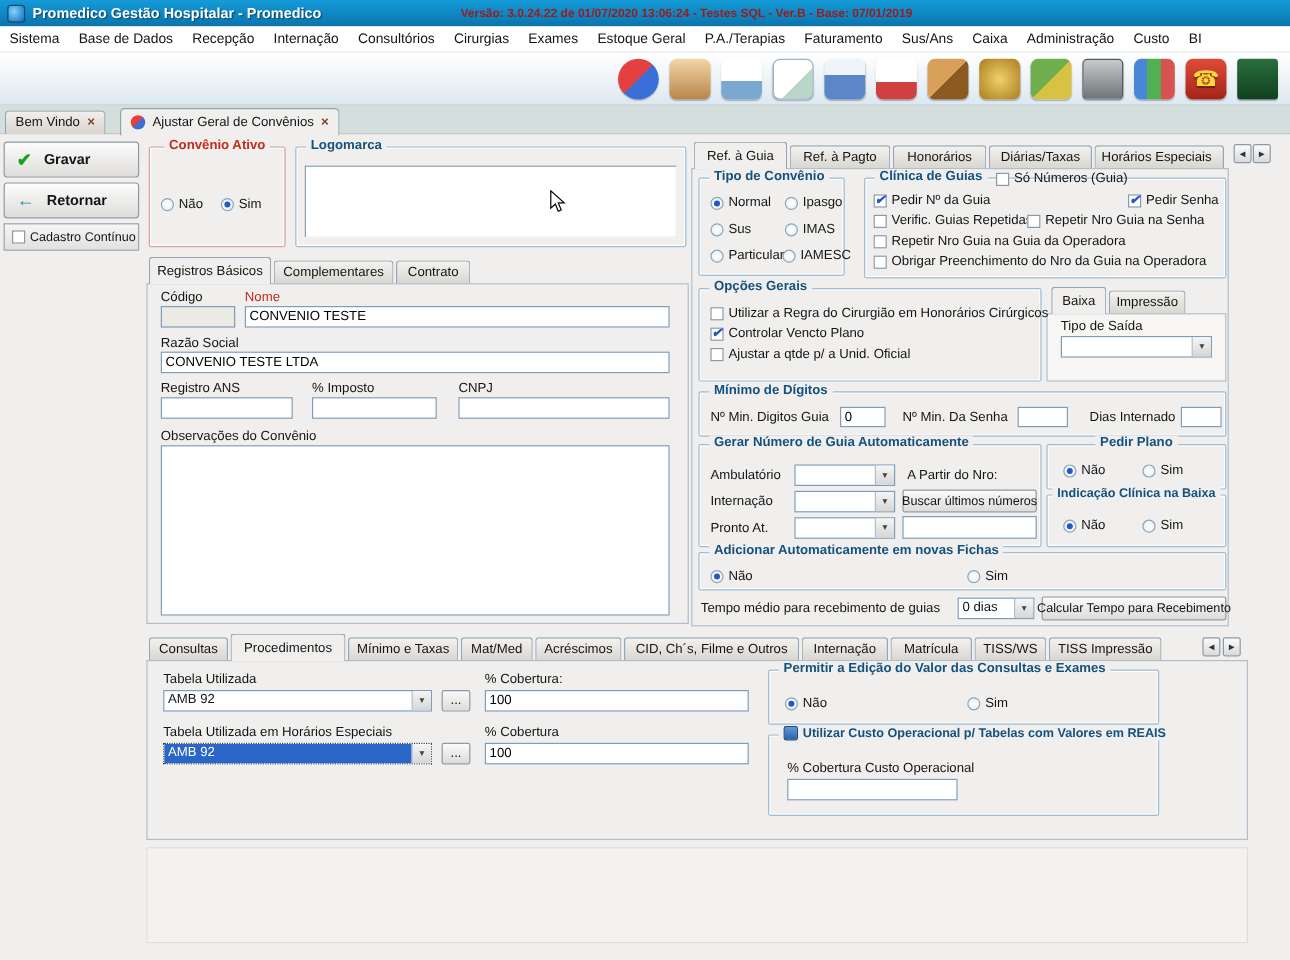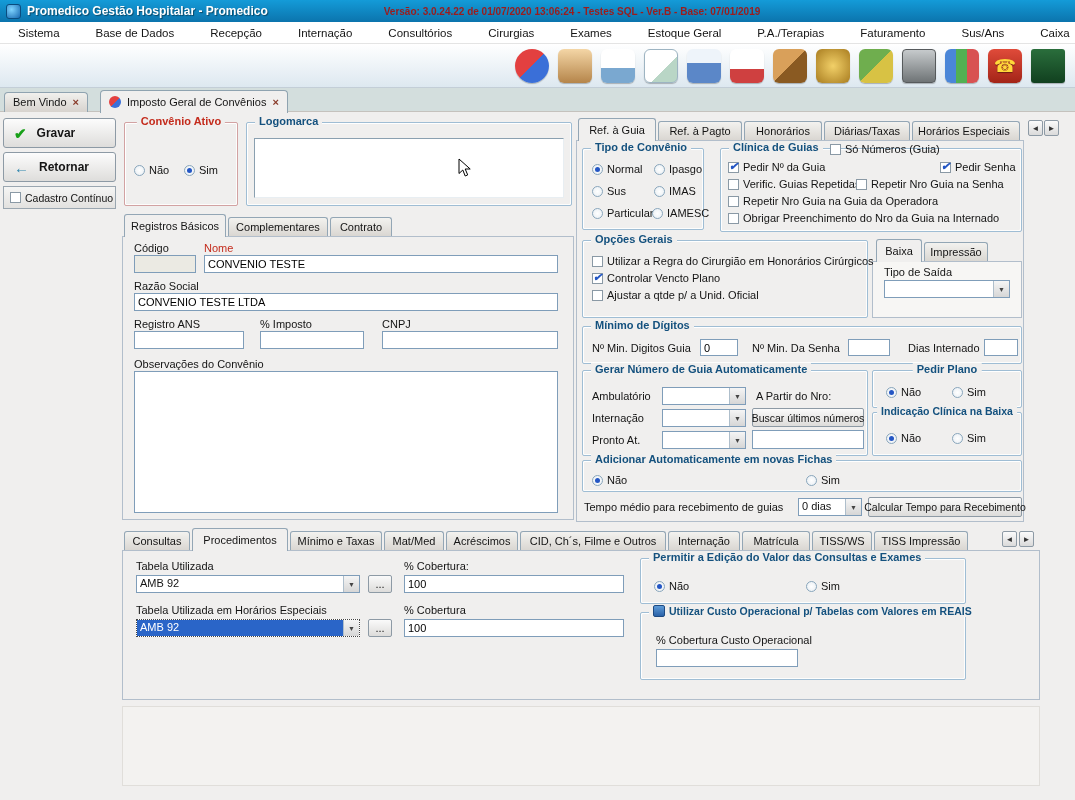--- a/index.html
+++ b/index.html
@@ -9,21 +9,21 @@
 
   
   #titlebar{position:absolute;left:0;top:0;width:1075px;height:22px;
     background:linear-gradient(#149bd8,#0b74ad);display:flex;align-items:center;padding:0 6px;gap:6px}
   #titlebar .ttl{color:#fff;font-size:12px;font-weight:bold;text-shadow:1px 1px 1px rgba(0,0,0,.45);white-space:nowrap}
   #titlebar .ver{color:#9b1c1c;font-size:10px;font-weight:bold;margin-left:110px;white-space:nowrap;overflow:hidden}
   .appicon{width:15px;height:15px;border-radius:3px;background:radial-gradient(circle at 35% 35%,#7fd4ff,#1668b0);border:1px solid #0a4c7e;flex:none}
 
   
   #menubar{position:absolute;left:0;top:22px;width:1075px;height:22px;background:#ffffff;border-bottom:1px solid #e4e4e4;display:flex;align-items:center}
-  #menubar span{padding:0 18px;line-height:22px;font-size:11.5px;white-space:nowrap;cursor:default}
+  #menubar span{padding:0 8px;line-height:22px;font-size:11.5px;white-space:nowrap;cursor:default}
 
   
   #toolbar{position:absolute;left:0;top:44px;width:1075px;height:44px;
     background:linear-gradient(#ffffff,#dde8f0);border-bottom:1px solid #c3ced7}
   #ticons{position:absolute;right:10px;top:5px;display:flex;gap:9px;align-items:center}
   .ticon{width:34px;height:34px;border-radius:6px;position:relative;flex:none;display:flex;align-items:center;justify-content:center;box-shadow:0 1px 1px rgba(0,0,0,.25)}
   .ticon .gly{font-size:18px;line-height:1;color:#ffd83a;text-shadow:0 1px 1px rgba(0,0,0,.4)}
 
   
   #doctabs{position:absolute;left:0;top:88px;width:1075px;height:24px;background:#d3dedd;border-bottom:1px solid #c5c2bd}
@@ -124,21 +124,21 @@
     </div>
   </div>
 
   <div id="doctabs">
     <div class="dtab" style="left:4px">
       <span>Bem Vindo</span>
       <span class="x">×</span>
     </div>
     <div class="dtab active" style="left:100px">
       <span class="minisync"></span>
-      <span>Imposto Geral de Convênios</span>
+      <span>Ajustar Geral de Convênios</span>
       <span class="x">×</span>
     </div>
   </div>
 
   <div id="content"></div>
 
   <div class="sbtn" style="top:118px">
     <span class="ic" style="color:#18a018">✔</span>
     <span>Gravar</span>
   </div>
@@ -250,21 +250,21 @@
   <span class="chk" style="left:856px;top:178px">
       <i></i>
       <span>Repetir Nro Guia na Senha</span>
     </span>
   <span class="chk" style="left:728px;top:195px">
       <i></i>
       <span>Repetir Nro Guia na Guia da Operadora</span>
     </span>
   <span class="chk" style="left:728px;top:212px">
       <i></i>
-      <span>Obrigar Preenchimento do Nro da Guia na Internado</span>
+      <span>Obrigar Preenchimento do Nro da Guia na Operadora</span>
     </span>
 
   <div class="gb" style="left:582px;top:240px;width:286px;height:78px">
     <span class="gt">Opções Gerais</span>
   </div>
   <span class="chk" style="left:592px;top:255px">
       <i></i>
       <span>Utilizar a Regra do Cirurgião em Honorários Cirúrgicos</span>
     </span>
   <span class="chk on" style="left:592px;top:272px">

